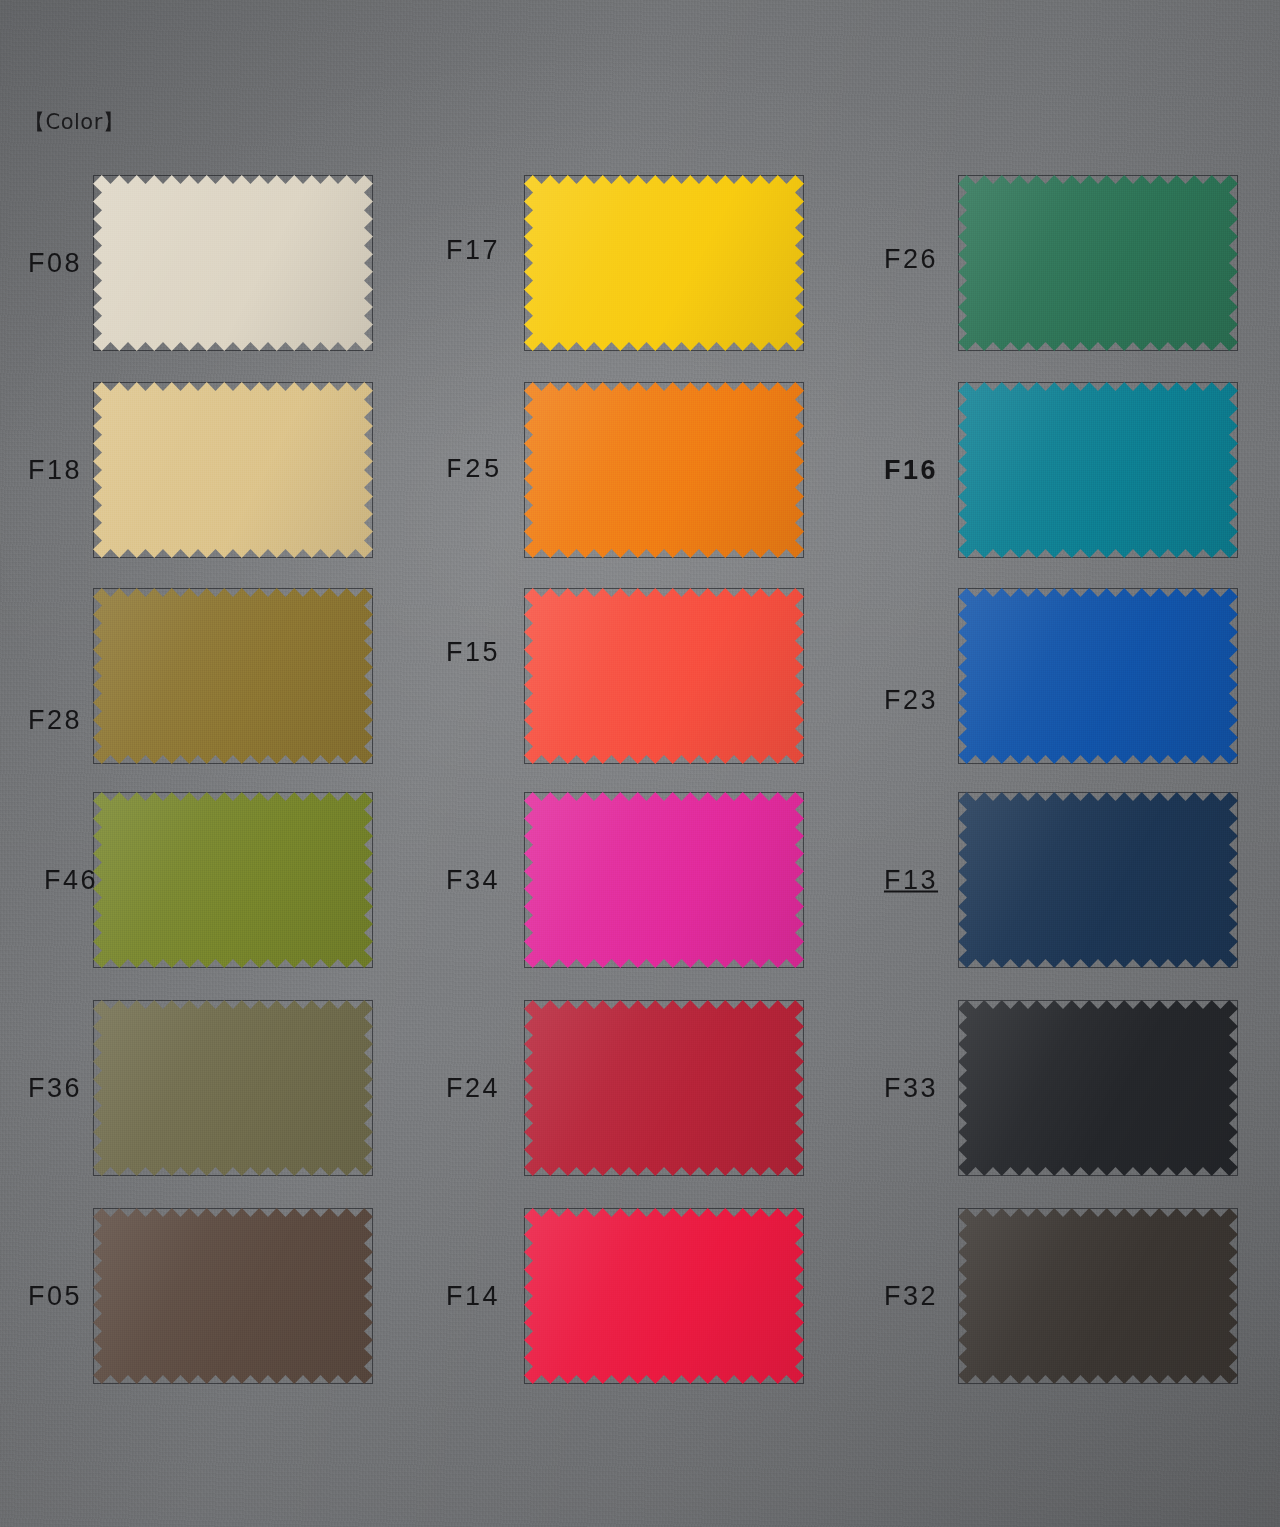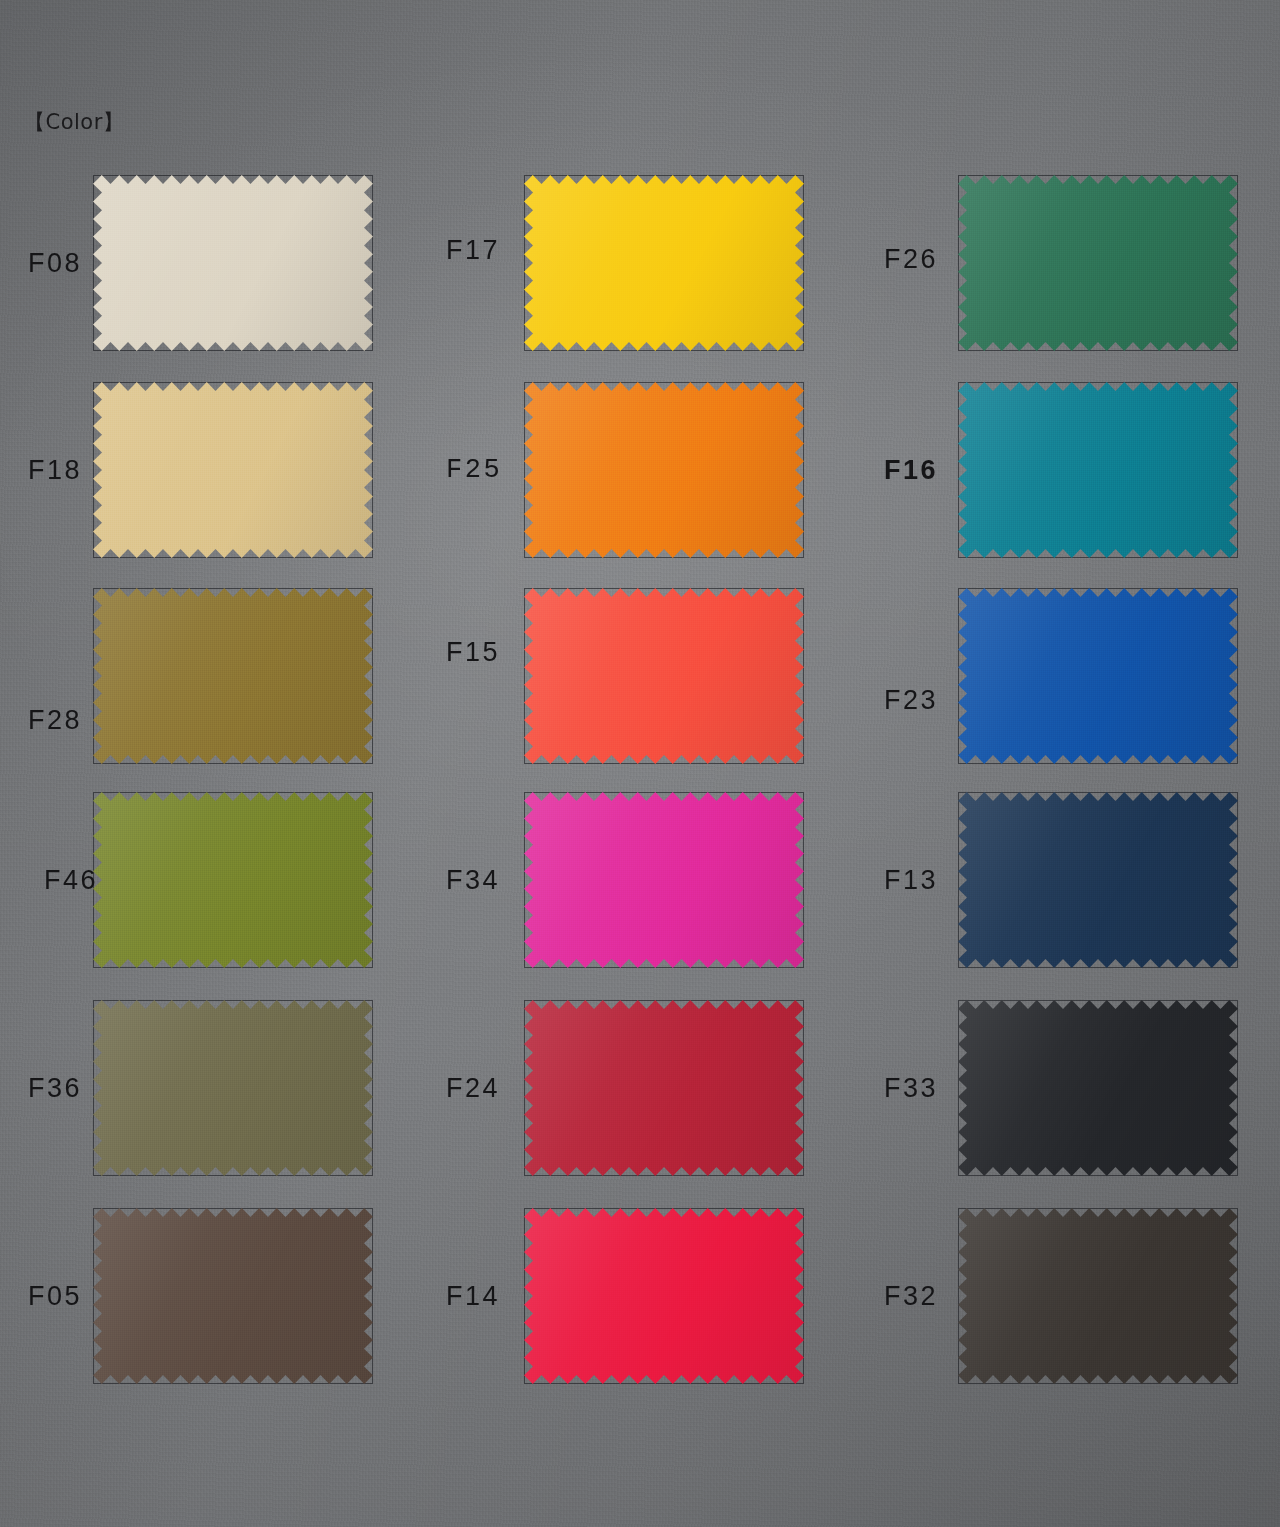--- a/index.html
+++ b/index.html
@@ -218,21 +218,21 @@
           <div class="sheen"></div>
         </div>
         <div class="swatch-label" style="left: 884px; top: 692px; margin-top: 8px;">F23</div>
       </div>
       <div class="swatch-cell">
         <div class="swatch-outline" style="left: 958px; top: 792px; width: 280px; height: 176px;"></div>
         <div class="swatch-cloth" style="--zz: polygon(0.00px 9.00px,8.75px 0.00px,17.50px 9.00px,26.25px 0.00px,35.00px 9.00px,43.75px 0.00px,52.50px 9.00px,61.25px 0.00px,70.00px 9.00px,78.75px 0.00px,87.50px 9.00px,96.25px 0.00px,105.00px 9.00px,113.75px 0.00px,122.50px 9.00px,131.25px 0.00px,140.00px 9.00px,148.75px 0.00px,157.50px 9.00px,166.25px 0.00px,175.00px 9.00px,183.75px 0.00px,192.50px 9.00px,201.25px 0.00px,210.00px 9.00px,218.75px 0.00px,227.50px 9.00px,236.25px 0.00px,245.00px 9.00px,253.75px 0.00px,262.50px 9.00px,271.25px 0.00px,280.00px 9.00px,271.00px 0.00px,280.00px 8.80px,271.00px 17.60px,280.00px 26.40px,271.00px 35.20px,280.00px 44.00px,271.00px 52.80px,280.00px 61.60px,271.00px 70.40px,280.00px 79.20px,271.00px 88.00px,280.00px 96.80px,271.00px 105.60px,280.00px 114.40px,271.00px 123.20px,280.00px 132.00px,271.00px 140.80px,280.00px 149.60px,271.00px 158.40px,280.00px 167.20px,271.00px 176.00px,280.00px 167.00px,271.25px 176.00px,262.50px 167.00px,253.75px 176.00px,245.00px 167.00px,236.25px 176.00px,227.50px 167.00px,218.75px 176.00px,210.00px 167.00px,201.25px 176.00px,192.50px 167.00px,183.75px 176.00px,175.00px 167.00px,166.25px 176.00px,157.50px 167.00px,148.75px 176.00px,140.00px 167.00px,131.25px 176.00px,122.50px 167.00px,113.75px 176.00px,105.00px 167.00px,96.25px 176.00px,87.50px 167.00px,78.75px 176.00px,70.00px 167.00px,61.25px 176.00px,52.50px 167.00px,43.75px 176.00px,35.00px 167.00px,26.25px 176.00px,17.50px 167.00px,8.75px 176.00px,0.00px 167.00px,9.00px 176.00px,0.00px 167.20px,9.00px 158.40px,0.00px 149.60px,9.00px 140.80px,0.00px 132.00px,9.00px 123.20px,0.00px 114.40px,9.00px 105.60px,0.00px 96.80px,9.00px 88.00px,0.00px 79.20px,9.00px 70.40px,0.00px 61.60px,9.00px 52.80px,0.00px 44.00px,9.00px 35.20px,0.00px 26.40px,9.00px 17.60px,0.00px 8.80px,9.00px 0.00px); left: 958px; top: 792px; width: 280px; height: 176px; background-color: rgb(28, 53, 83);">
           <div class="weave"></div>
           <div class="sheen"></div>
         </div>
-        <div class="swatch-label" style="left: 884px; top: 880px;">F13</div>
+        <div class="swatch-label" style="left: 884px; top: 880px; text-decoration: underline;">F13</div>
       </div>
       <div class="swatch-cell">
         <div class="swatch-outline" style="left: 958px; top: 1000px; width: 280px; height: 176px;"></div>
         <div class="swatch-cloth" style="--zz: polygon(0.00px 9.00px,8.75px 0.00px,17.50px 9.00px,26.25px 0.00px,35.00px 9.00px,43.75px 0.00px,52.50px 9.00px,61.25px 0.00px,70.00px 9.00px,78.75px 0.00px,87.50px 9.00px,96.25px 0.00px,105.00px 9.00px,113.75px 0.00px,122.50px 9.00px,131.25px 0.00px,140.00px 9.00px,148.75px 0.00px,157.50px 9.00px,166.25px 0.00px,175.00px 9.00px,183.75px 0.00px,192.50px 9.00px,201.25px 0.00px,210.00px 9.00px,218.75px 0.00px,227.50px 9.00px,236.25px 0.00px,245.00px 9.00px,253.75px 0.00px,262.50px 9.00px,271.25px 0.00px,280.00px 9.00px,271.00px 0.00px,280.00px 8.80px,271.00px 17.60px,280.00px 26.40px,271.00px 35.20px,280.00px 44.00px,271.00px 52.80px,280.00px 61.60px,271.00px 70.40px,280.00px 79.20px,271.00px 88.00px,280.00px 96.80px,271.00px 105.60px,280.00px 114.40px,271.00px 123.20px,280.00px 132.00px,271.00px 140.80px,280.00px 149.60px,271.00px 158.40px,280.00px 167.20px,271.00px 176.00px,280.00px 167.00px,271.25px 176.00px,262.50px 167.00px,253.75px 176.00px,245.00px 167.00px,236.25px 176.00px,227.50px 167.00px,218.75px 176.00px,210.00px 167.00px,201.25px 176.00px,192.50px 167.00px,183.75px 176.00px,175.00px 167.00px,166.25px 176.00px,157.50px 167.00px,148.75px 176.00px,140.00px 167.00px,131.25px 176.00px,122.50px 167.00px,113.75px 176.00px,105.00px 167.00px,96.25px 176.00px,87.50px 167.00px,78.75px 176.00px,70.00px 167.00px,61.25px 176.00px,52.50px 167.00px,43.75px 176.00px,35.00px 167.00px,26.25px 176.00px,17.50px 167.00px,8.75px 176.00px,0.00px 167.00px,9.00px 176.00px,0.00px 167.20px,9.00px 158.40px,0.00px 149.60px,9.00px 140.80px,0.00px 132.00px,9.00px 123.20px,0.00px 114.40px,9.00px 105.60px,0.00px 96.80px,9.00px 88.00px,0.00px 79.20px,9.00px 70.40px,0.00px 61.60px,9.00px 52.80px,0.00px 44.00px,9.00px 35.20px,0.00px 26.40px,9.00px 17.60px,0.00px 8.80px,9.00px 0.00px); left: 958px; top: 1000px; width: 280px; height: 176px; background-color: rgb(36, 38, 42);">
           <div class="weave"></div>
           <div class="sheen"></div>
         </div>
         <div class="swatch-label" style="left: 884px; top: 1088px;">F33</div>
       </div>
       <div class="swatch-cell">

